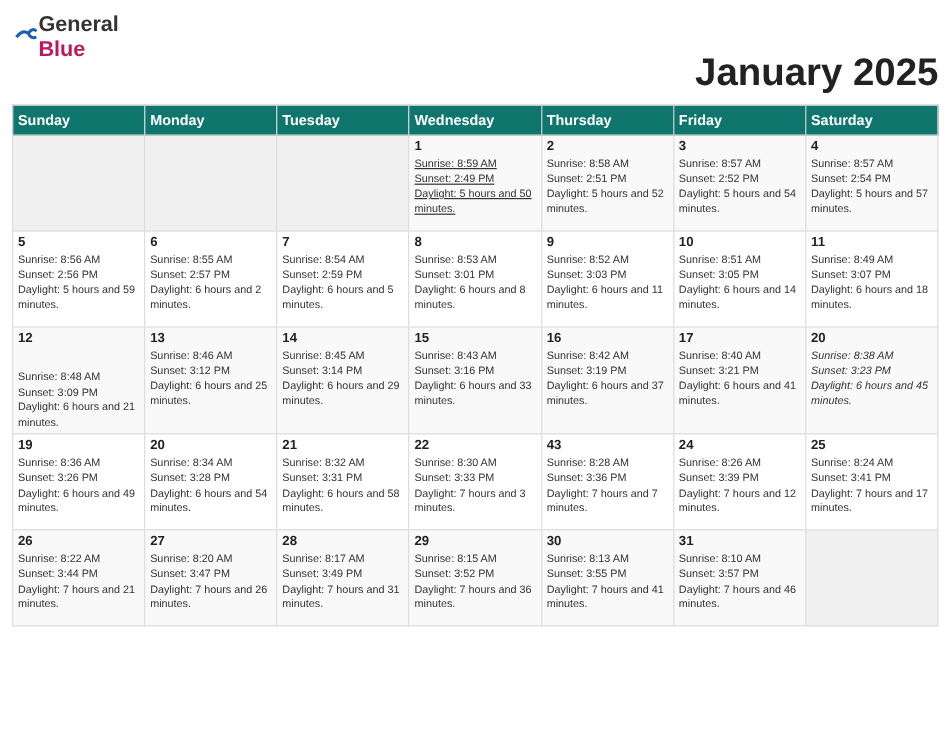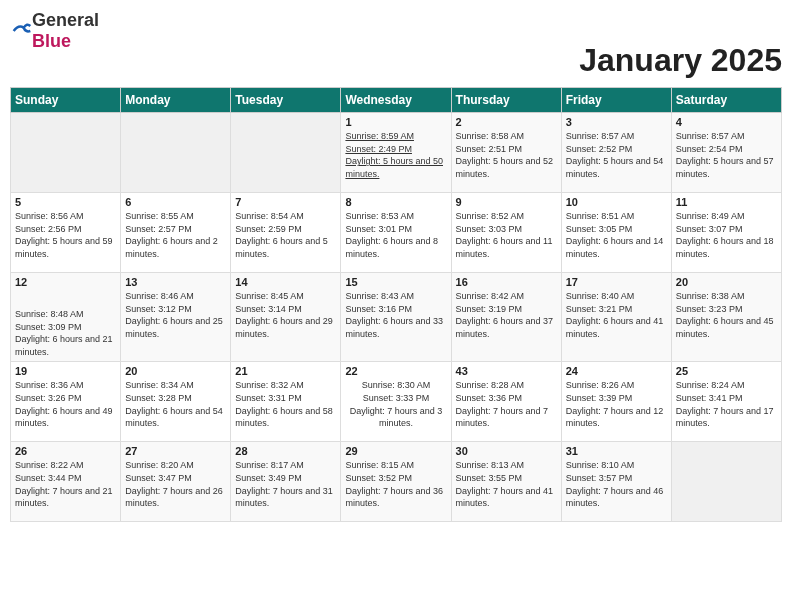--- a/index.html
+++ b/index.html
@@ -233,21 +233,21 @@
 Daylight: 6 hours and 37 minutes.</div>
           </td>
           <td>
             <div class="day-number">17</div>
             <div class="day-info" style="white-space: pre-line;">Sunrise: 8:40 AM
 Sunset: 3:21 PM
 Daylight: 6 hours and 41 minutes.</div>
           </td>
           <td>
             <div class="day-number">20</div>
-            <div class="day-info" style="white-space: pre-line;">Sunrise: 8:38 AM
+            <div class="day-info" style="white-space: pre-line; font-style: italic;">Sunrise: 8:38 AM
 Sunset: 3:23 PM
 Daylight: 6 hours and 45 minutes.</div>
           </td>
         </tr>
         <tr>
           <td>
             <div class="day-number">19</div>
             <div class="day-info" style="white-space: pre-line;">Sunrise: 8:36 AM
 Sunset: 3:26 PM
 Daylight: 6 hours and 49 minutes.</div>
@@ -259,21 +259,21 @@
 Daylight: 6 hours and 54 minutes.</div>
           </td>
           <td>
             <div class="day-number">21</div>
             <div class="day-info" style="white-space: pre-line;">Sunrise: 8:32 AM
 Sunset: 3:31 PM
 Daylight: 6 hours and 58 minutes.</div>
           </td>
           <td>
             <div class="day-number">22</div>
-            <div class="day-info" style="white-space: pre-line; text-align: center;">Sunrise: 8:30 AM
+            <div class="day-info" style="white-space: pre-line;">Sunrise: 8:30 AM
 Sunset: 3:33 PM
 Daylight: 7 hours and 3 minutes.</div>
           </td>
           <td>
             <div class="day-number">43</div>
             <div class="day-info" style="white-space: pre-line;">Sunrise: 8:28 AM
 Sunset: 3:36 PM
 Daylight: 7 hours and 7 minutes.</div>
           </td>
           <td>

